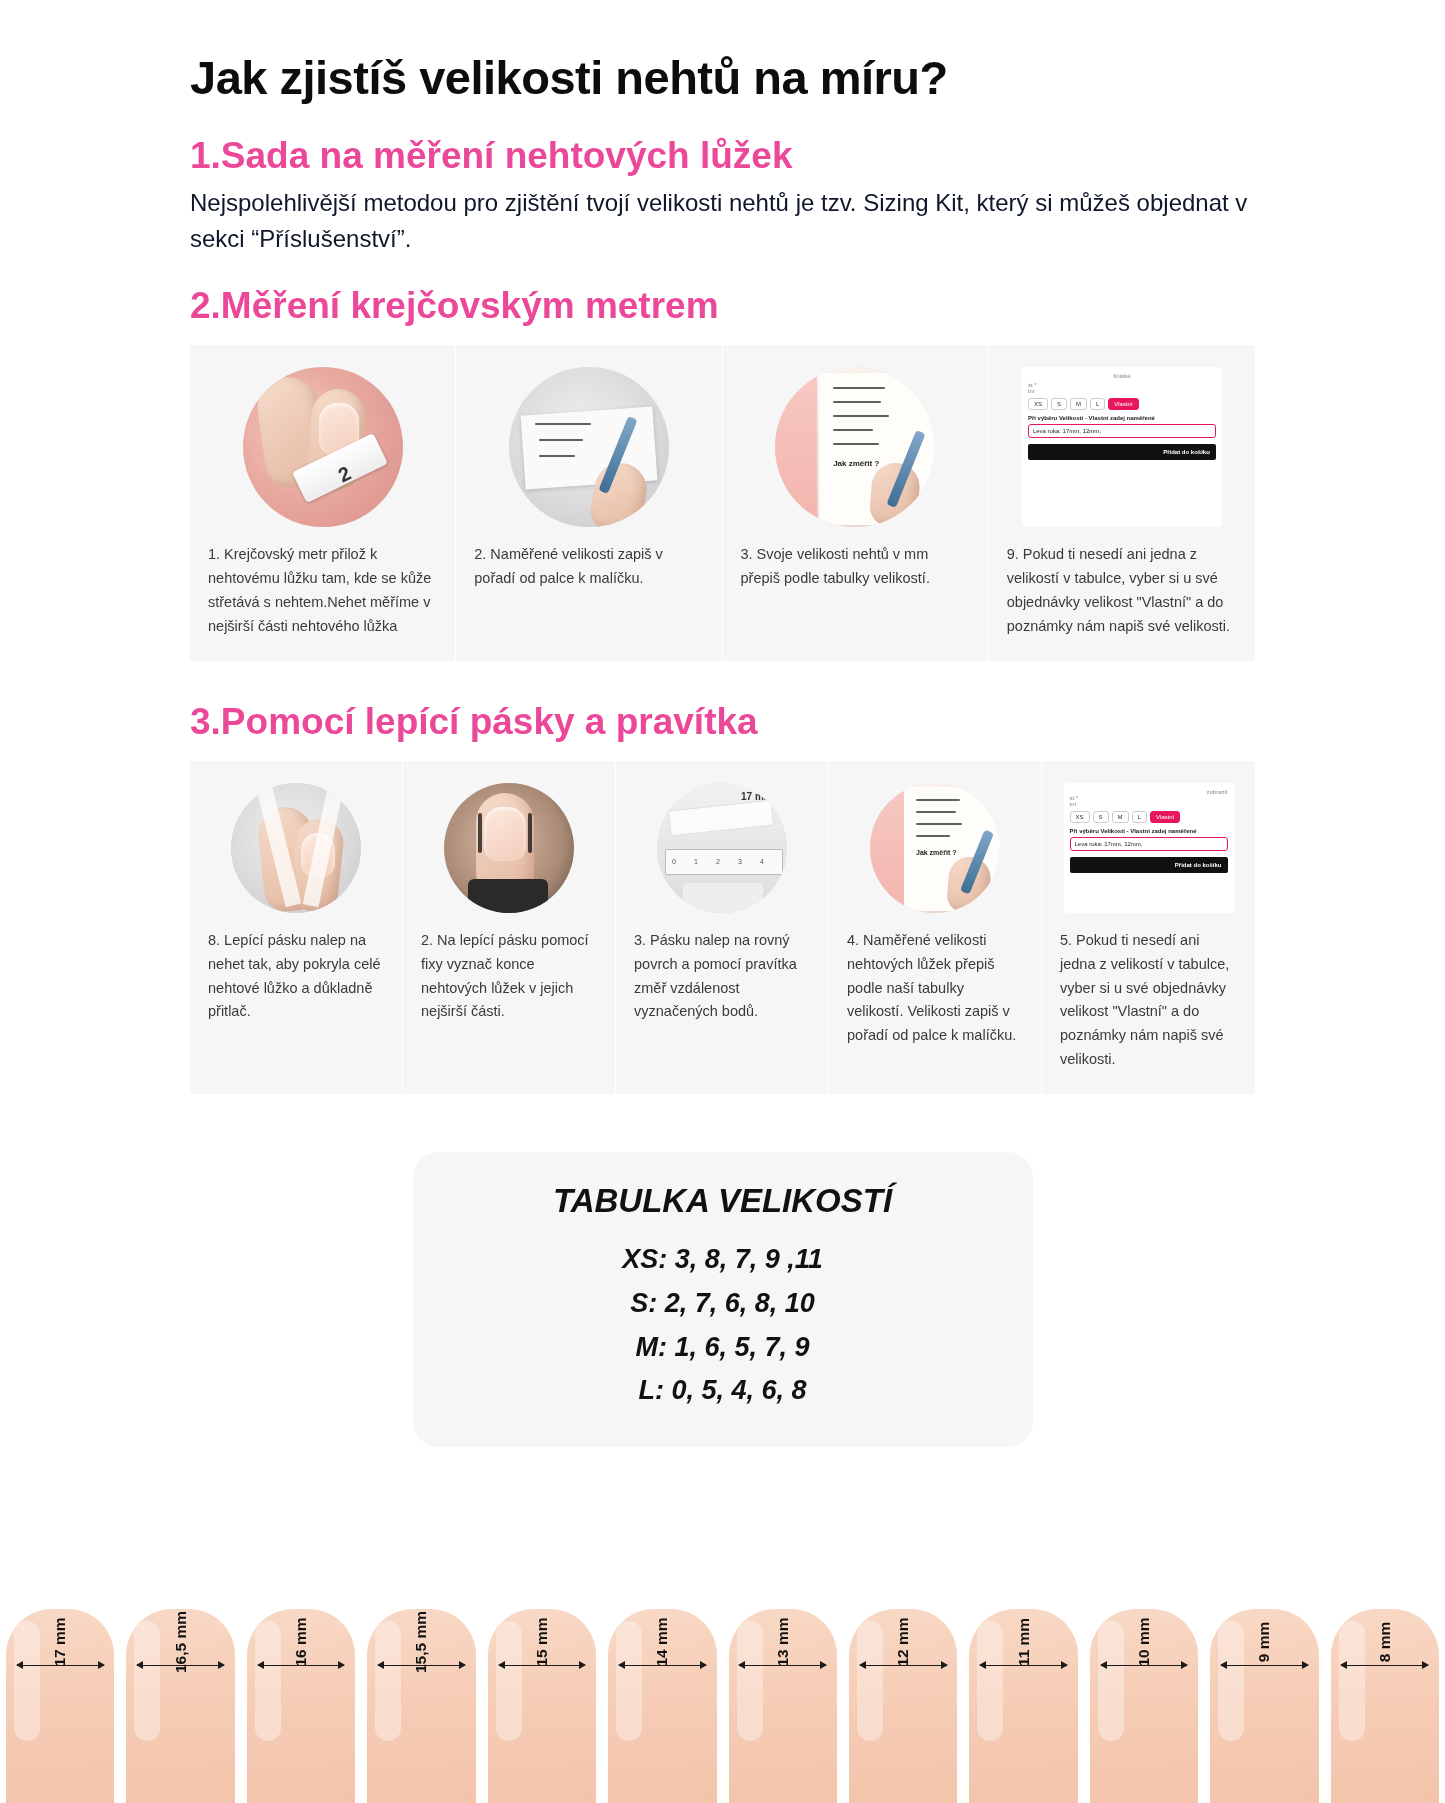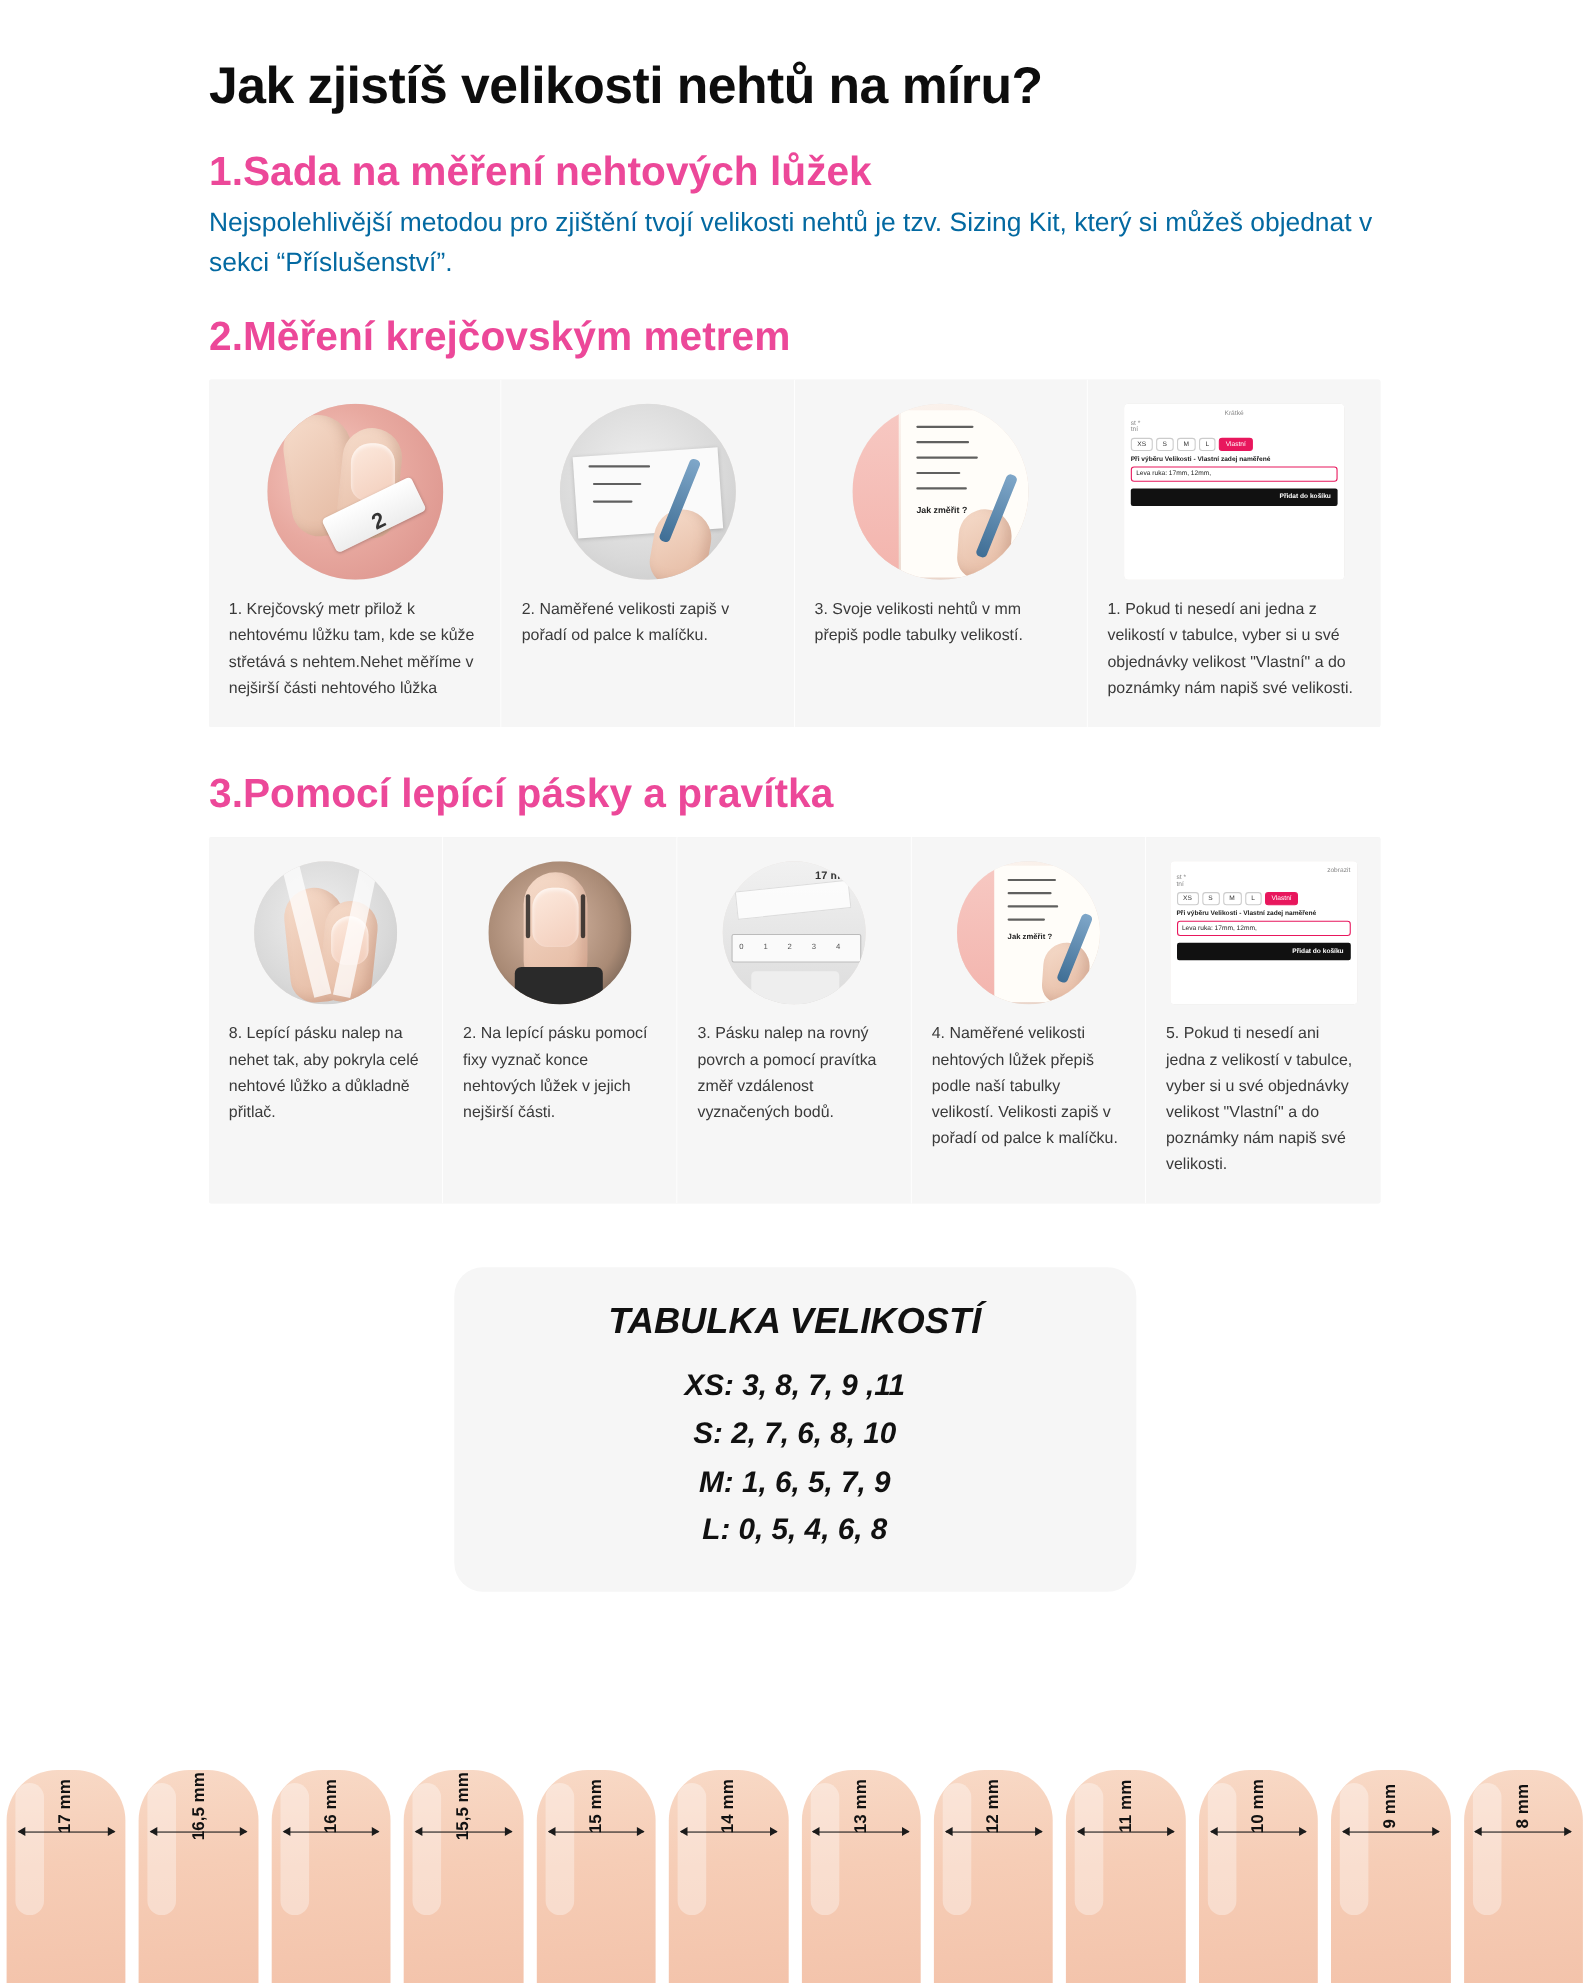--- a/index.html
+++ b/index.html
@@ -30,21 +30,21 @@
     font-size: 37px;
     font-weight: bold;
     margin: 28px 0 8px 0;
     color: #ec4899;
   }
 
   p.lead {
     font-size: 24px;
     line-height: 1.5;
     margin: 4px 0 0 0;
-    color: #0369a1;
+    color: #0f172a;
     font-weight: 300;
   }
 
   
   .strip {
     display: flex;
     margin-top: 18px;
     background: #f5f5f5;
     border-radius: 2px;
     overflow: hidden;
@@ -281,21 +281,21 @@
               <span class="ui-chip">S</span>
               <span class="ui-chip">M</span>
               <span class="ui-chip">L</span>
               <span class="ui-chip active">Vlastní</span>
             </div>
             <div class="ui-label">Při výběru Velikosti - Vlastní zadej naměřené</div>
             <div class="ui-input">Leva ruka: 17mm, 12mm,</div>
             <div class="ui-cart">Přidat do košíku</div>
           </div>
         </div>
-        <div class="caption">1. Pokud ti nesedí ani jedna z velikostí v tabulce, vyber si u své objednávky velikost "Vlastní" a do poznámky nám napiš své velikosti.</div>
+        <div class="caption">9. Pokud ti nesedí ani jedna z velikostí v tabulce, vyber si u své objednávky velikost "Vlastní" a do poznámky nám napiš své velikosti.</div>
       </div>
 
     </div>
 
     <h2 class="section" style="margin-top:40px;">3.Pomocí lepící pásky a pravítka</h2>
 
     <div class="strip five">
 
       <div class="card">
         <div class="thumb">

